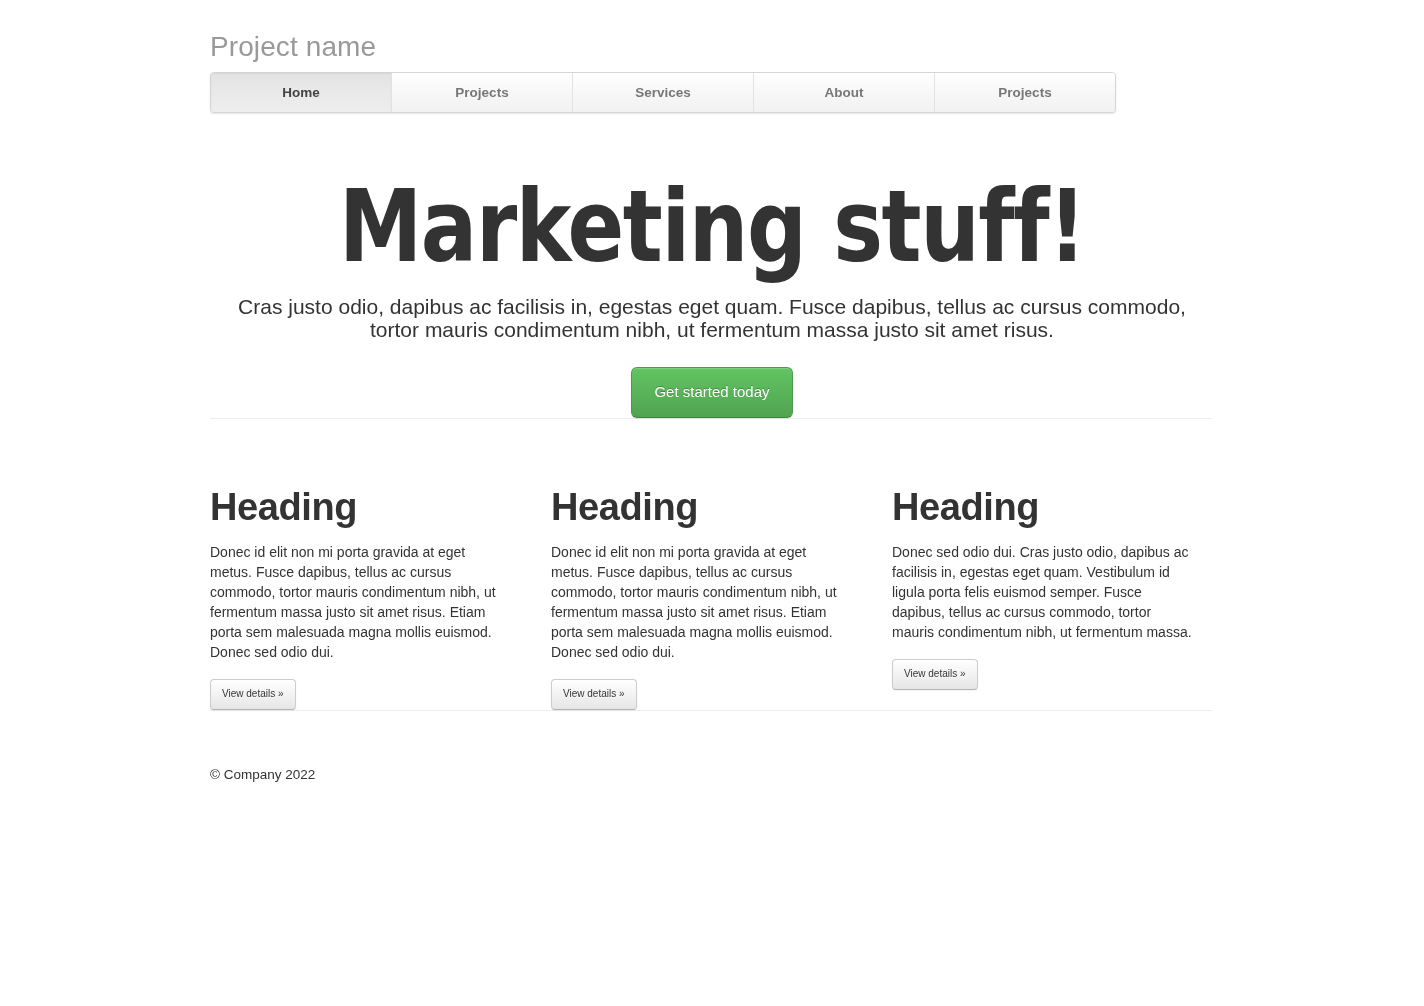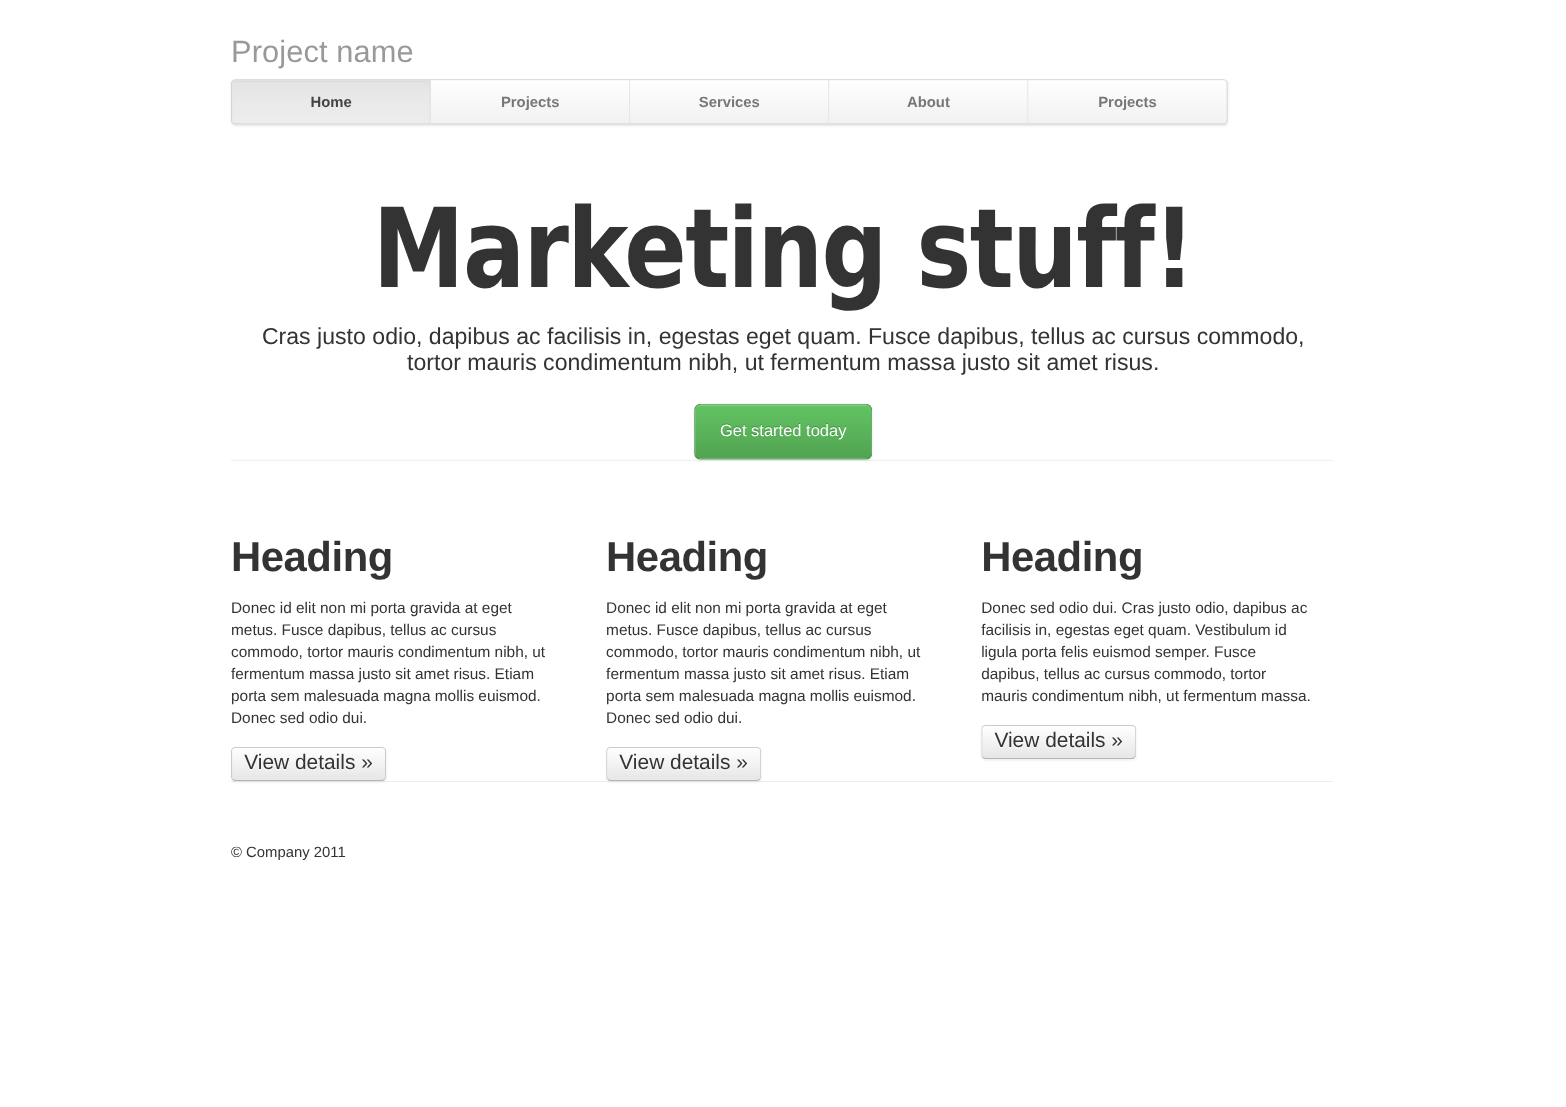--- a/index.html
+++ b/index.html
@@ -148,21 +148,21 @@
   }
   .col p {
     margin: 17px 0 17px 0;
     font-size: 14px;
     line-height: 20px;
     color: #333333;
   }
   .btn-default {
     display: inline-block;
     padding: 5px 11px 6px 11px;
-    font-size: 19px;
+    font-size: 10px;
     line-height: 18px;
     color: #333333;
     text-shadow: 0 1px 1px rgba(255,255,255,0.75);
     background: linear-gradient(to bottom, #ffffff 0%, #e6e6e6 100%);
     border: 1px solid #cccccc;
     border-bottom-color: #b3b3b3;
     border-radius: 4px;
     box-shadow: inset 0 1px 0 rgba(255,255,255,0.20), 0 1px 2px rgba(0,0,0,0.05);
     cursor: pointer;
   }
@@ -233,16 +233,16 @@
       <h2>Heading</h2>
       <p>Donec sed odio dui. Cras justo odio, dapibus ac facilisis in, egestas eget quam. Vestibulum id ligula porta felis euismod semper. Fusce dapibus, tellus ac cursus commodo, tortor mauris condimentum nibh, ut fermentum massa.</p>
       <a class="btn-default">View details »</a>
     </div>
 
   </div>
 
   <hr class="divider hr-bottom">
 
   <footer class="footer">
-    <p>© Company 2011</p>
+    <p>© Company 2022</p>
   </footer>
 
 </div>
 
 </body></html>

